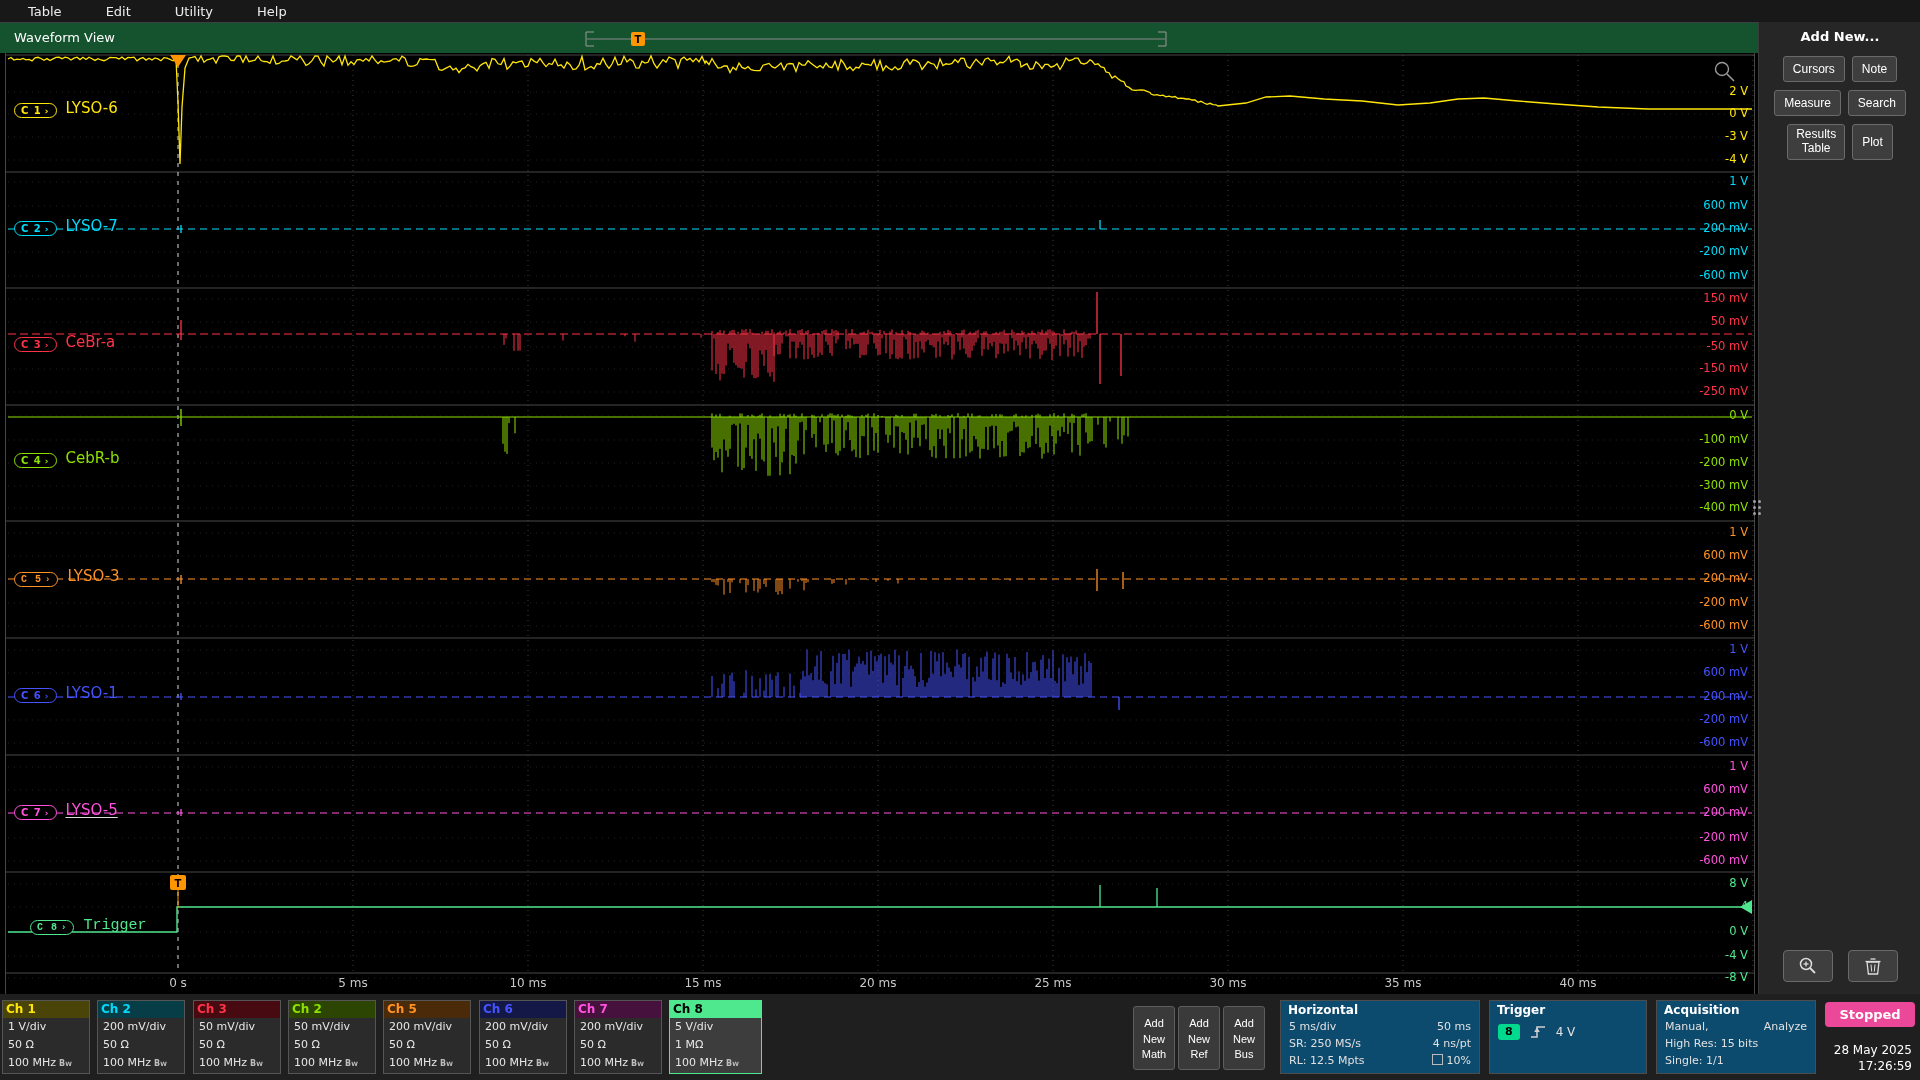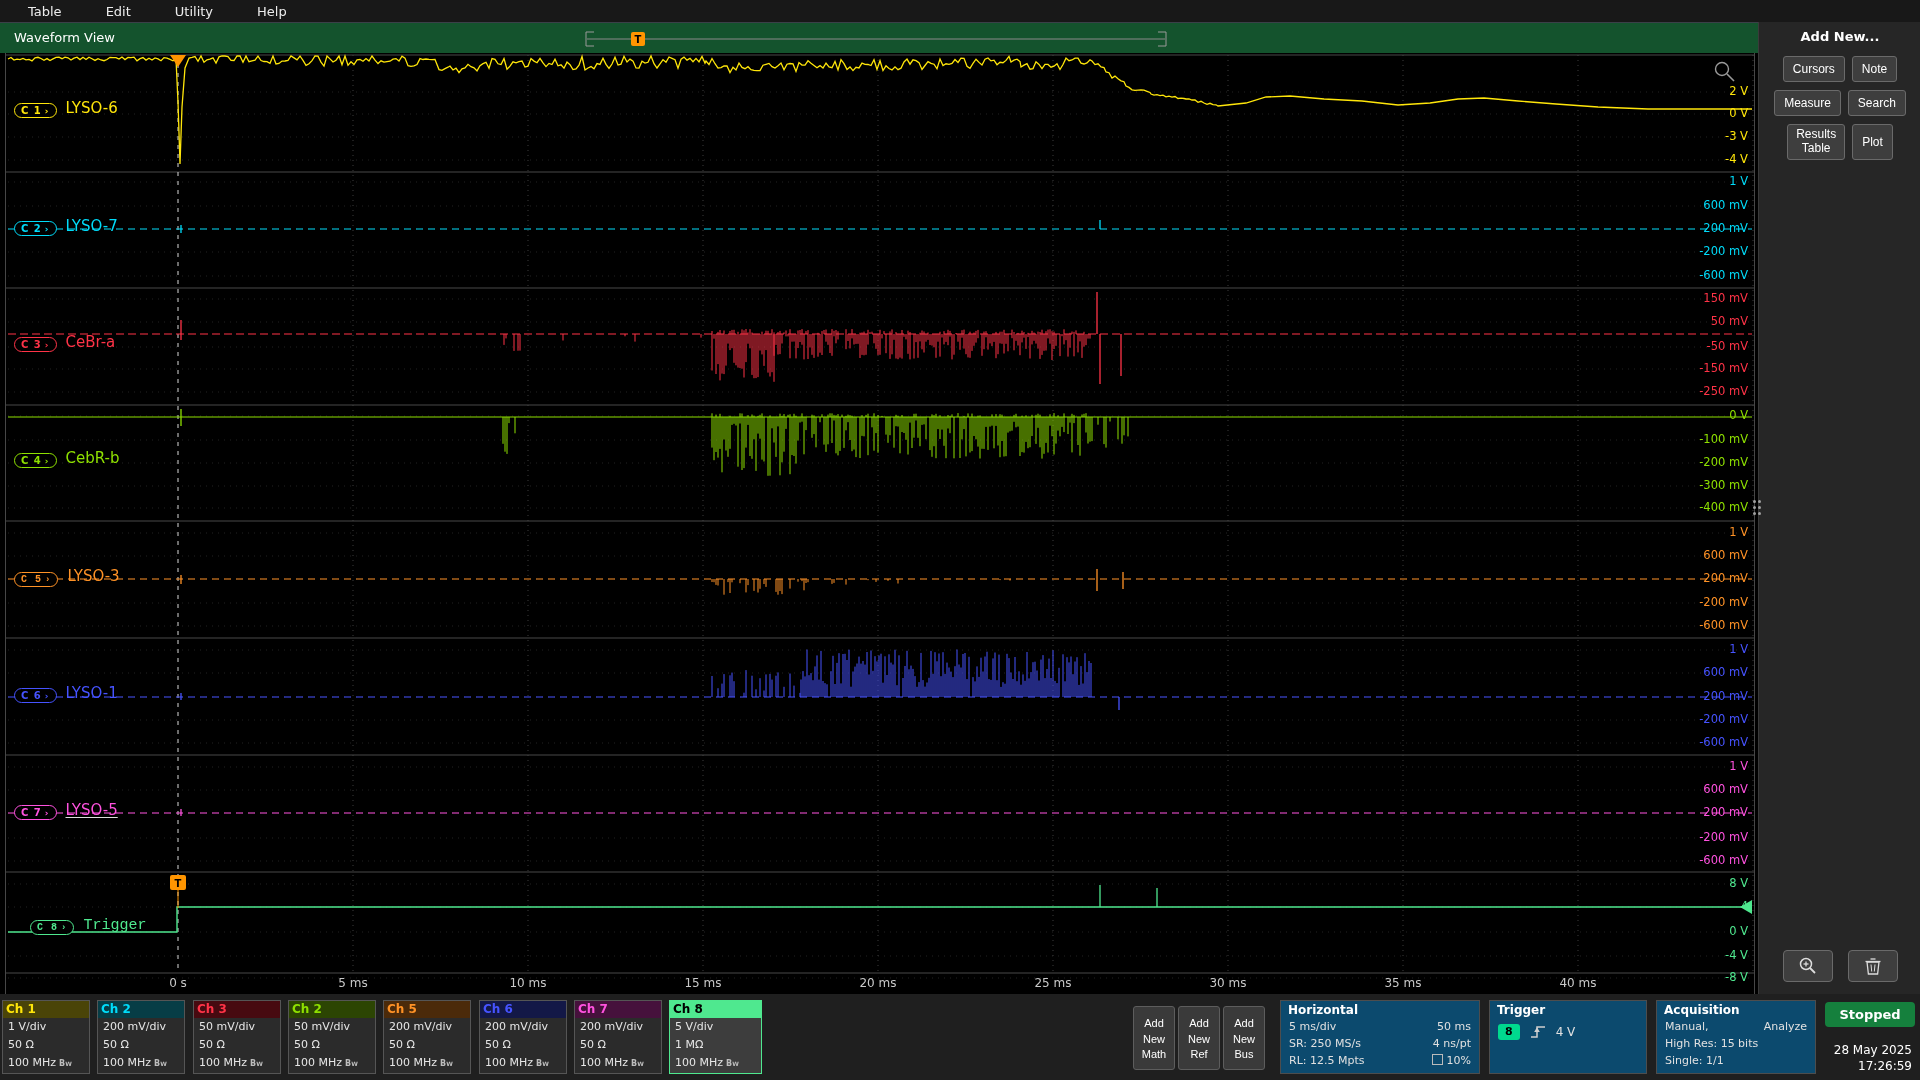--- a/index.html
+++ b/index.html
@@ -60,21 +60,21 @@
           line-height:1.4;padding-top:4px;box-sizing:border-box;}
   .info-panel{position:absolute;top:6px;height:74px;background:#0c4a6e;border:1px solid #4d4d4d;
               box-sizing:border-box;font-size:11px;color:#e0e0e0;}
   .info-title{font-size:12px;font-weight:bold;color:#fff;padding:2px 7px 1px 7px;}
   .info-row{display:flex;justify-content:space-between;padding:0 8px;line-height:17px;}
   .trig-row{display:flex;align-items:center;gap:9px;padding:6px 8px;}
   .trig-src{background:#00d98e;color:#000;font-weight:bold;border-radius:3px;padding:0 7px;
             font-size:11px;line-height:16px;}
   .pos-icon{display:inline-block;width:9px;height:9px;border:1px solid #bbb;margin-right:4px;
             vertical-align:-1px;}
-  .stopped{position:absolute;left:1825px;top:8px;width:90px;height:25px;background:#15803d;
+  .stopped{position:absolute;left:1825px;top:8px;width:90px;height:25px;background:#ec4899;
            color:#fff;font-weight:bold;font-size:13px;text-align:center;line-height:25px;
            border-radius:4px;}
   .datetime{position:absolute;left:1795px;top:48px;width:117px;text-align:right;font-size:12px;
             color:#fff;line-height:16px;}
 </style>
 </head>
 <body>
 
 <div class="app">
 

